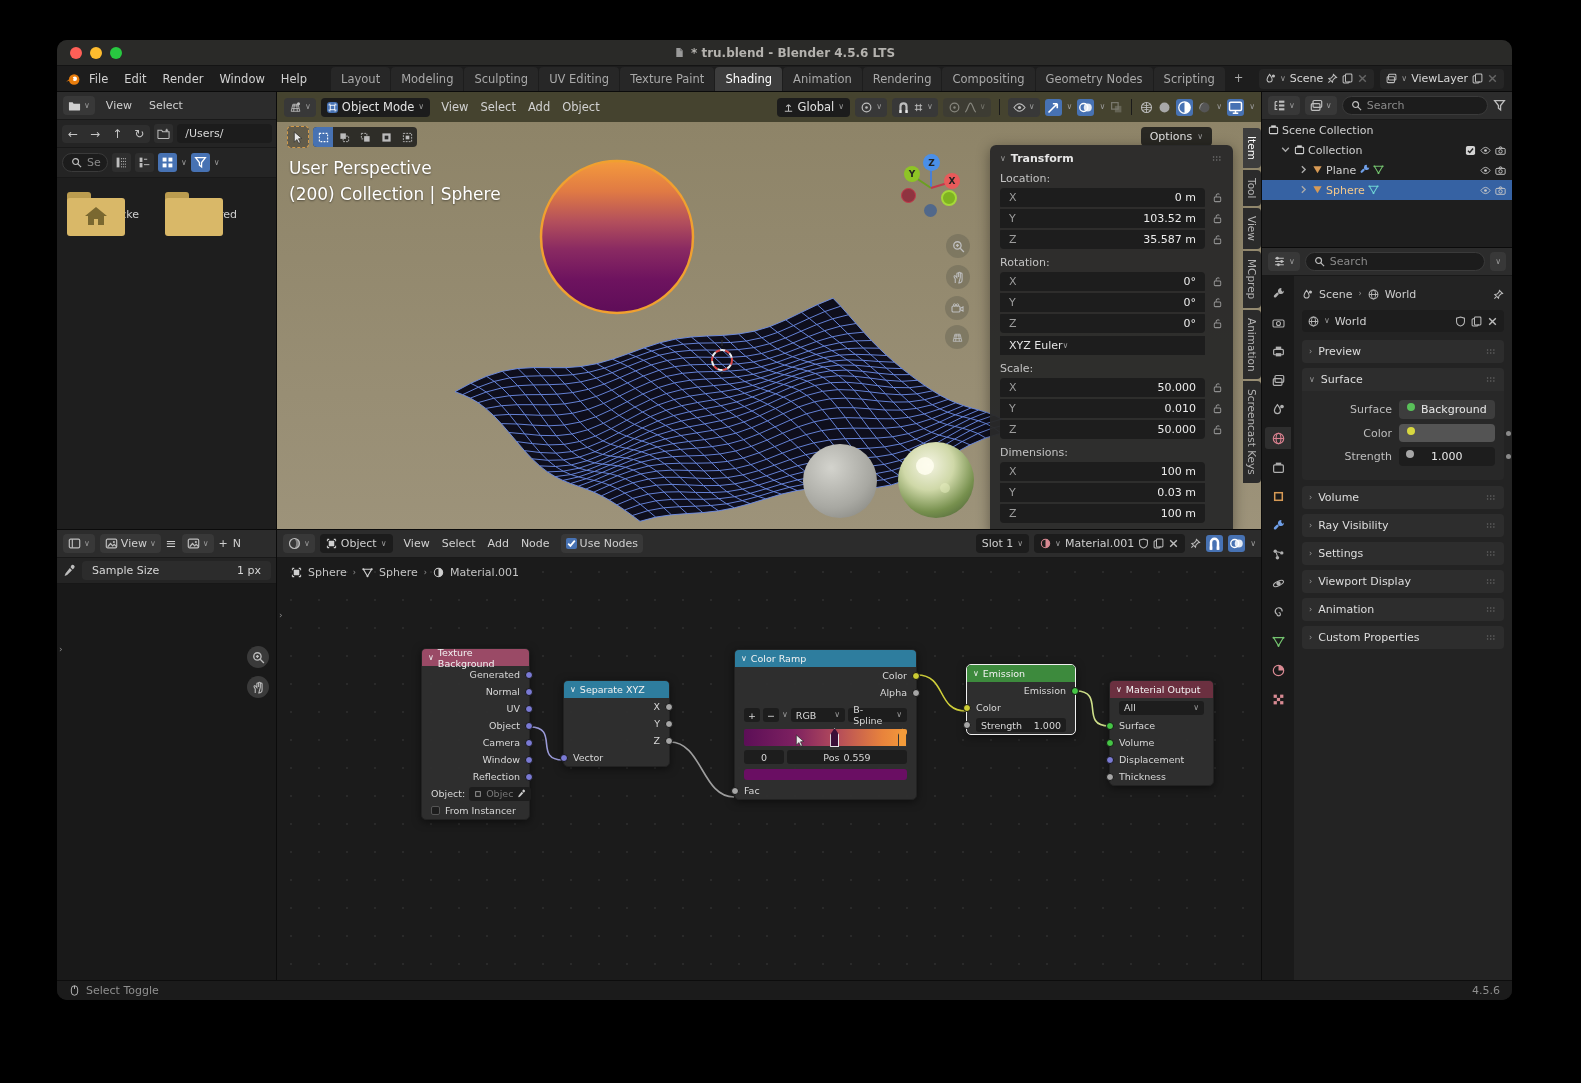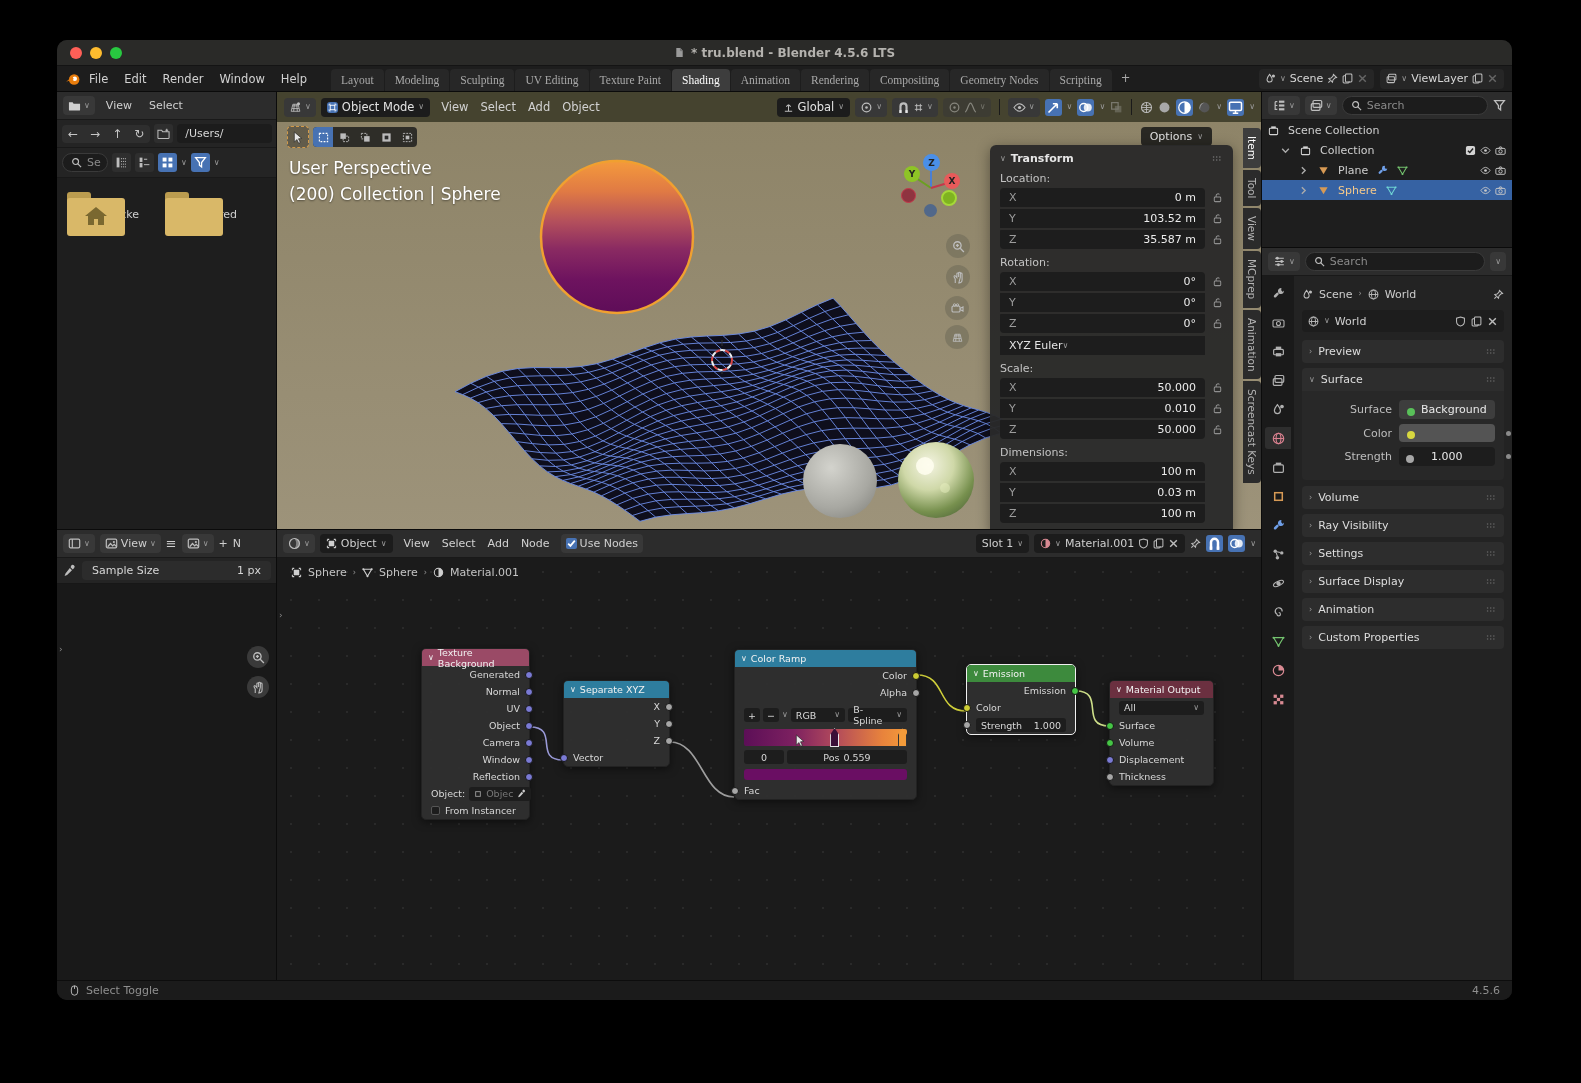--- a/index.html
+++ b/index.html
@@ -7,21 +7,21 @@
   .stage{position:relative;width:1581px;height:1083px;background:#000;overflow:hidden;}
   .window{position:absolute;left:57px;top:40px;width:1455px;height:960px;background:#1d1d1d;border-radius:10px;overflow:hidden;box-shadow:0 10px 40px rgba(0,0,0,.8);}
   
   .titlebar{height:26px;background:#2a2a28;display:flex;align-items:center;justify-content:center;position:relative;border-bottom:1px solid #141414;}
   .lights{position:absolute;left:13px;top:7px;display:flex;gap:8px;}
   .light{width:12px;height:12px;border-radius:50%;}
   .title-text{font-size:12px;font-weight:bold;color:#b4b2ae;display:flex;align-items:center;gap:6px;}
   
   .menubar{height:26px;background:#1d1d1d;display:flex;align-items:center;padding:0 8px;border-bottom:1px solid #0f0f0f;font-size:11.5px;}
   .menu-item{padding:3px 8px;color:#d2d2d2;border-radius:4px;cursor:default;}
-  .ws-tabs{display:flex;align-items:flex-end;margin-left:16px;height:26px;font-family:Liberation Serif, serif;}
+  .ws-tabs{display:flex;align-items:flex-end;margin-left:16px;height:26px;}
   .ws-tab{padding:5px 10px 6px;color:#a9a9a9;background:#272727;margin-right:1px;font-size:11.5px;border-radius:4px 4px 0 0;}
   .ws-tab.active{background:#3d3d3d;color:#fff;}
   .ws-add{padding:5px 8px 6px;color:#a9a9a9;}
   .topbar-right{margin-left:auto;display:flex;align-items:center;gap:6px;}
   .selector{display:flex;align-items:center;gap:4px;background:#262626;border-radius:4px;padding:2px 6px;height:20px;font-size:11px;color:#d8d8d8;}
   
   .editors{position:absolute;left:0;top:52px;right:0;bottom:20px;background:#111;}
   .editor{position:absolute;background:#1e1e1e;outline:1px solid #0b0b0b;overflow:hidden;}
   .ehdr{height:28px;background:#2c2c2c;display:flex;align-items:center;gap:5px;padding:0 6px;font-size:11px;color:#cfcfcf;border-bottom:1px solid #191919;}
   .hbtn{display:inline-flex;align-items:center;gap:3px;background:#383838;border-radius:4px;padding:2px 5px;height:19px;}
@@ -89,33 +89,33 @@
   .nrow{height:17px;display:flex;align-items:center;padding:0 9px;position:relative;}
   .nrow.out{justify-content:flex-end;}
   .sock{position:absolute;width:8px;height:8px;border-radius:50%;border:1px solid #151515;top:4.5px;}
   .sock.l{left:-4px;} .sock.r{right:-4px;}
   .nfield{background:#1d1d1d;border-radius:3px;display:flex;align-items:center;padding:1px 5px;gap:4px;height:14px;}
   .links{position:absolute;inset:0;z-index:2;pointer-events:none;}
   .nchk{width:9px;height:9px;border:1px solid #555;border-radius:2px;background:#1d1d1d;}
   
   .ol-row{display:flex;align-items:center;gap:4px;height:20px;padding:0 6px;font-size:11px;color:#cfcfcf;}
   .ol-row.selected{background:#3662a3;color:#fff;}
-  .ol-name{flex:0 0 auto;margin-right:auto;display:flex;align-items:center;gap:9px;}
+  .ol-name{flex:0 0 auto;margin-right:auto;display:flex;align-items:flex-start;gap:3px;}
   .searchbox{flex:1;display:flex;align-items:center;gap:5px;background:#1c1c1c;border:1px solid #3a3a3a;border-radius:10px;padding:2px 8px;height:19px;color:#8a8a8a;font-size:11px;}
   
   .ptab-strip{position:absolute;left:0;top:0;bottom:0;width:32px;background:#1a1a1a;display:flex;flex-direction:column;align-items:center;padding-top:6px;gap:7px;}
   .ptab{width:26px;height:22px;display:flex;align-items:center;justify-content:center;border-radius:3px 0 0 3px;}
   .ptab.active{background:#2e2e2e;}
   .props-main{position:absolute;left:32px;right:0;top:0;bottom:0;background:#232323;padding:6px 8px;font-size:11px;}
   .crumb-row{display:flex;align-items:center;gap:6px;height:24px;color:#cdcdcd;}
   .datablock{display:flex;align-items:center;gap:5px;background:#1d1d1d;border-radius:4px;padding:2px 6px;height:22px;margin:4px 0 8px;}
   .panel-row{background:#2d2d2d;border-radius:4px;height:23px;display:flex;align-items:center;gap:6px;padding:0 7px;color:#dedede;margin-bottom:5px;}
   .prop-grid{display:grid;grid-template-columns:84px 1fr 14px;gap:5px 7px;align-items:center;margin:7px 0 10px;}
   .prop-label{text-align:right;color:#bdbdbd;}
-  .prop-btn{display:flex;align-items:flex-end;gap:6px;background:#3d3d3d;border-radius:4px;padding:3px 8px;color:#e8e8e8;}
+  .prop-btn{display:flex;align-items:flex-start;gap:6px;background:#3d3d3d;border-radius:4px;padding:3px 8px;color:#e8e8e8;}
   .dot{width:8px;height:8px;border-radius:50%;flex:none;}
   .anim-dot{width:5px;height:5px;border-radius:50%;background:#8a8a8a;justify-self:center;}
   
   .statusbar{position:absolute;left:0;right:0;bottom:0;height:20px;background:#1b1b1b;border-top:1px solid #0d0d0d;display:flex;align-items:center;padding:0 12px;font-size:11px;color:#8f8f8f;}
   .gradbar{position:absolute;height:17px;border-radius:2px;}
   .stopmark{position:absolute;top:-1px;width:9px;height:19px;clip-path:polygon(50% 0,100% 35%,100% 100%,0 100%,0 35%);}
 </style>
 </head>
 <body>
 
@@ -1672,21 +1672,21 @@
                         <circle cx="10" cy="2" r="1"></circle>
                         <circle cx="2" cy="6" r="1"></circle>
                         <circle cx="6" cy="6" r="1"></circle>
                         <circle cx="10" cy="6" r="1"></circle>
                       </g>
                     </svg>
                   </span>
                 </div>
                 <div class="panel-row">
                   <span class="chev">›</span>
-                  <span>Surface Display</span>
+                  <span>Viewport Display</span>
                   <span style="margin-left:auto" class="ic sm">
                     <svg viewBox="0 0 14 8">
                       <g fill="#666">
                         <circle cx="2" cy="2" r="1"></circle>
                         <circle cx="6" cy="2" r="1"></circle>
                         <circle cx="10" cy="2" r="1"></circle>
                         <circle cx="2" cy="6" r="1"></circle>
                         <circle cx="6" cy="6" r="1"></circle>
                         <circle cx="10" cy="6" r="1"></circle>
                       </g>

